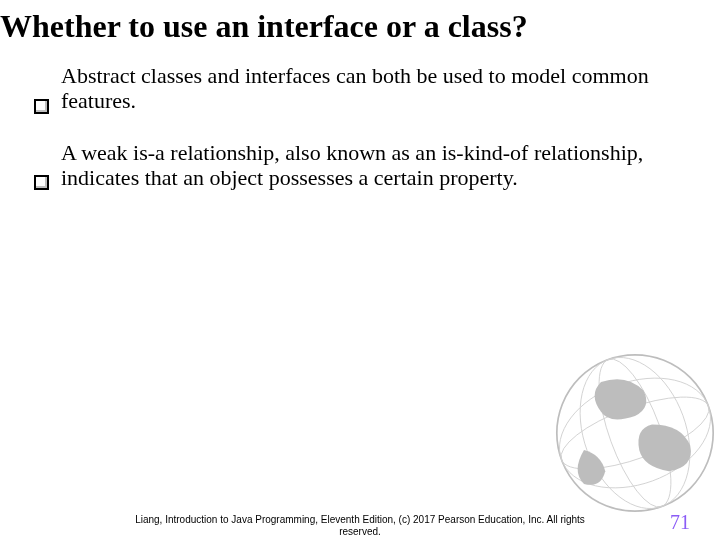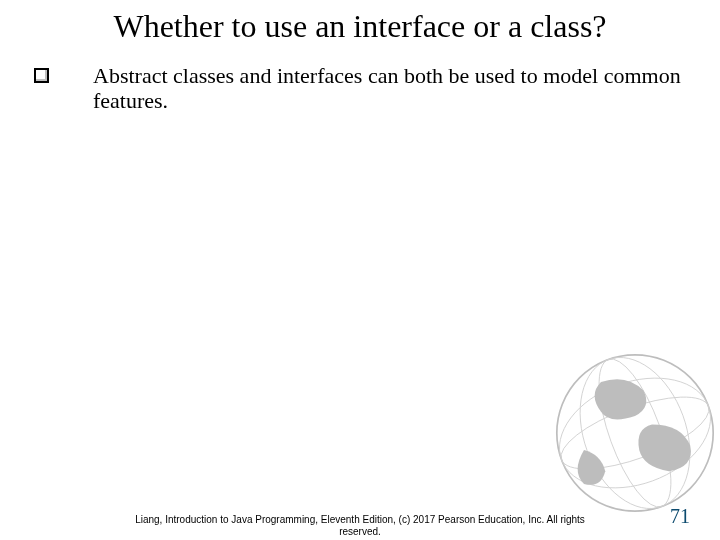--- a/index.html
+++ b/index.html
@@ -13,37 +13,35 @@
     overflow: hidden;
   }
   .slide {
     width: 720px;
     height: 540px;
     position: relative;
     box-sizing: border-box;
   }
   .title {
     font-size: 32px;
-    text-align: center;
     margin-top: 8px;
     margin-bottom: 18px;
-    font-weight: normal;
+    font-weight: bold;
     color: #000;
   }
   .bullets {
     padding: 0 34px 0 34px;
   }
   .bullet {
     display: flex;
-    align-items: flex-start;
+    align-items: flex-end;
     font-size: 22px;
     color: #000;
     margin-bottom: 26px;
     line-height: 1.15;
-    gap: 32px;
   }
   .bullet-icon {
     flex: 0 0 auto;
     width: 15px;
     height: 15px;
     border: 2px solid #000;
     margin-top: 5px;
     margin-right: 12px;
     box-sizing: border-box;
     
@@ -61,23 +59,23 @@
     font-size: 10px;
     font-family: Arial, Helvetica, sans-serif;
     color: #000;
     padding: 0 120px;
     box-sizing: border-box;
     line-height: 1.2;
   }
   .page-number {
     position: absolute;
     right: 30px;
-    bottom: 20px;
+    bottom: 14px;
     font-size: 20px;
-    color: #0c4a6e;
+    color: #8b5cf6;
     font-family: "Times New Roman", Times, serif;
   }
   .globe {
     position: absolute;
     right: 0;
     bottom: 30px;
     width: 170px;
     height: 170px;
     opacity: 0.55;
     pointer-events: none;
@@ -92,20 +90,24 @@
 
   <div class="bullets">
 
     <div class="bullet">
       <span class="bullet-icon"></span>
       <span class="bullet-text">Abstract classes and interfaces can both be used to model common features.</span>
     </div>
 
 
 
+    <div class="bullet">
+      <span class="bullet-icon"></span>
+      <span class="bullet-text">A weak is-a relationship, also known as an is-kind-of relationship, indicates that an object possesses a certain property.</span>
+    </div>
 
   </div>
 
   <svg class="globe" viewBox="0 0 200 200">
     <defs>
       <clipPath id="gclip">
           <circle cx="100" cy="100" r="92"></circle>
         </clipPath>
     </defs>
     <circle cx="100" cy="100" r="92" fill="none" stroke="#888" stroke-width="2"></circle>

